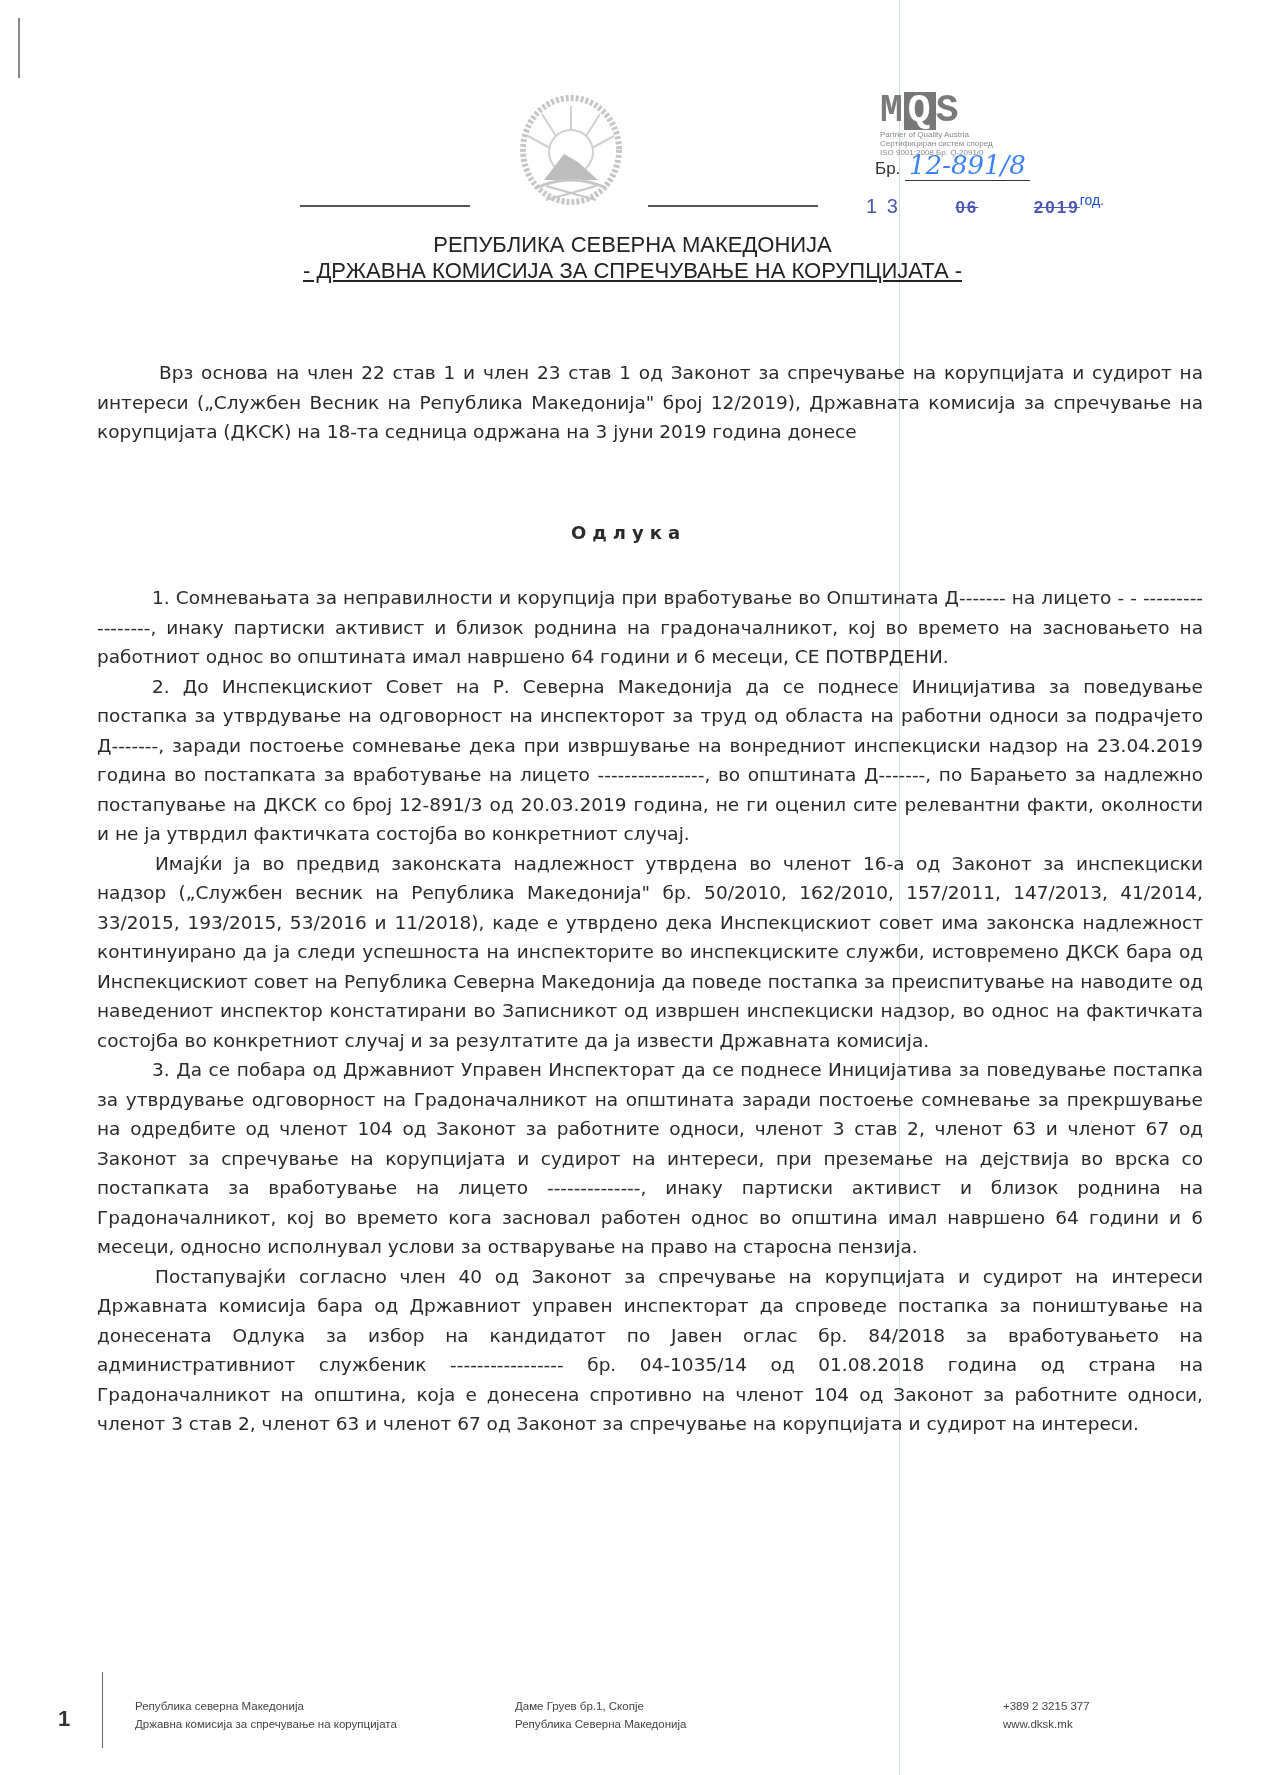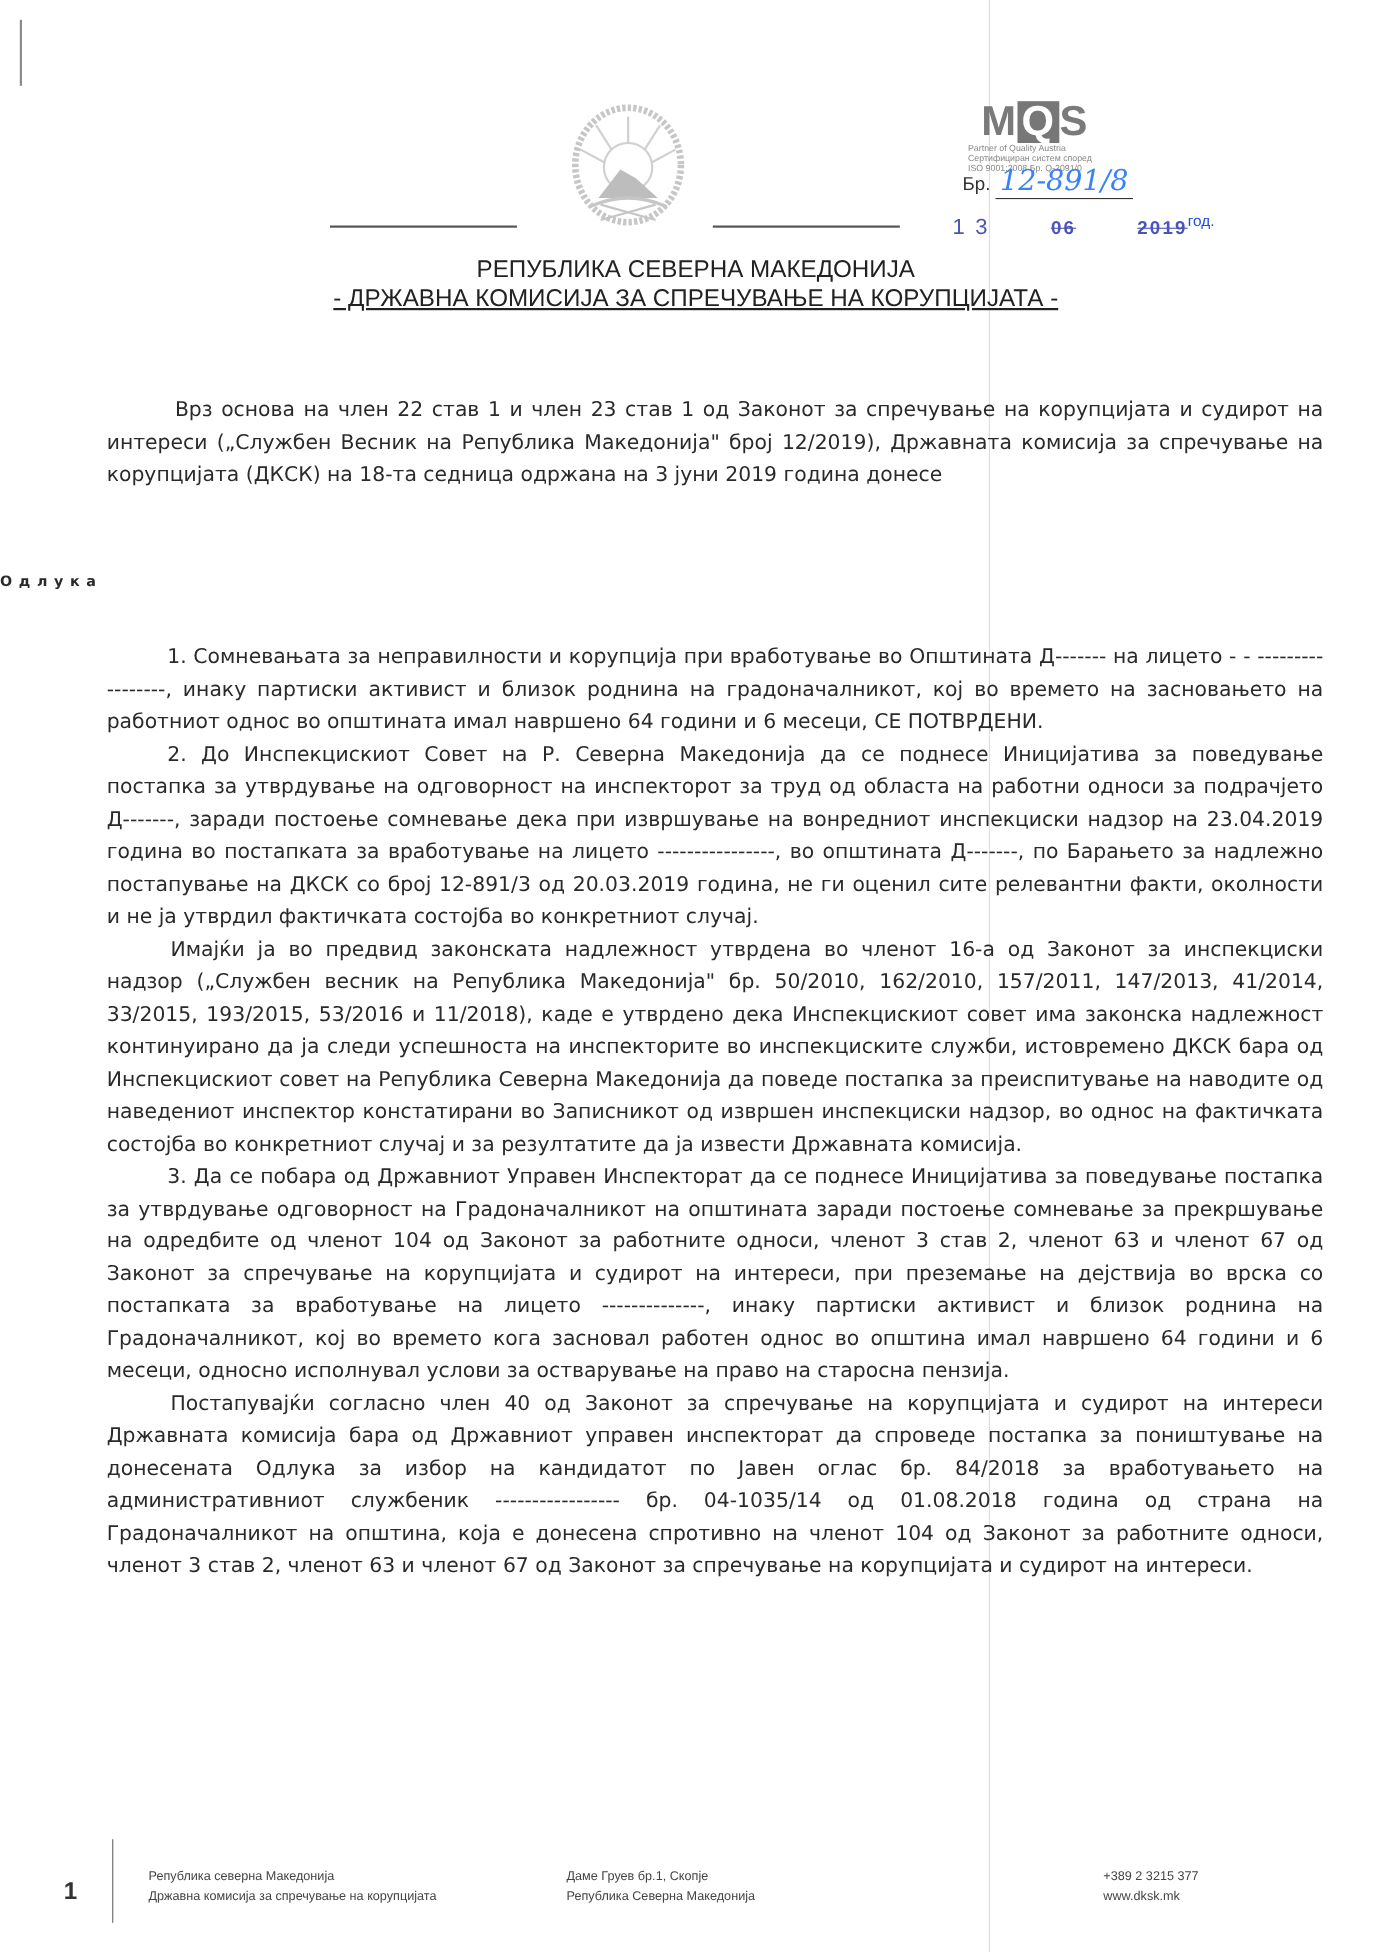--- a/index.html
+++ b/index.html
@@ -5,36 +5,36 @@
   html, body { margin: 0; padding: 0; background: #ffffff; }
   body { width: 1265px; height: 1775px; position: relative; overflow: hidden;
          font-family: "DejaVu Sans", sans-serif; color: #2a2a2a; }
   .scan-edge { position: absolute; left: 18px; top: 18px; width: 2px; height: 60px; background: #8a8a8a; }
   .fold-line { position: absolute; left: 899px; top: 0; width: 1px; height: 1775px; background: #cfe3ea; }
   .emblem { position: absolute; left: 506px; top: 90px; width: 130px; height: 130px; opacity: 0.55; }
   .rule { position: absolute; top: 205px; height: 2px; background: #555; }
   .rule.left { left: 300px; width: 170px; }
   .rule.right { left: 648px; width: 170px; }
   .mqs { position: absolute; left: 880px; top: 92px; width: 140px; }
-  .mqs-logo { font-family: Liberation Sans, sans-serif; font-weight: bold; font-size: 38px; color: #7a7a7a; letter-spacing: 1px; line-height: 38px; margin-left: 12px; }
+  .mqs-logo { font-family: Liberation Mono, monospace; font-weight: bold; font-size: 38px; color: #7a7a7a; letter-spacing: 1px; line-height: 38px; }
   .mqs-logo .q { display: inline-block; background: #777; color: #fff; padding: 0 4px; }
   .mqs-sub { font-family: "Liberation Sans", sans-serif; font-size: 8px; color: #888; line-height: 9px; }
   .reg-no { position: absolute; left: 875px; top: 150px; font-family: "Liberation Sans", sans-serif; font-size: 17px; color: #333; }
   .reg-no .hand { display: inline-block; border-bottom: 1px solid #333; min-width: 90px; font-family: "DejaVu Serif", serif; font-style: italic; color: #3b82f6; font-size: 26px; padding: 0 4px; }
   .reg-date { position: absolute; left: 866px; top: 192px; font-family: "Liberation Sans", sans-serif; color: #4b55b8; font-size: 20px; letter-spacing: 2px; }
   .reg-date .yr { text-decoration: line-through; font-weight: bold; font-size: 17px; margin-left: 48px; }
   .reg-date .god { color: #1d4ed8; font-size: 14px; letter-spacing: 0; vertical-align: super; }
   .hdr { position: absolute; left: 0; width: 1265px; text-align: center; font-family: "Liberation Sans", sans-serif; font-size: 22px; color: #222; }
   .hdr.l1 { top: 232px; }
   .hdr.l2 { top: 258px; text-decoration: underline; }
   .body-text { position: absolute; left: 97px; width: 1106px; font-size: 18.5px; line-height: 29.5px; text-align: justify; }
   .body-text p { margin: 0; text-indent: 58px; }
   .intro { top: 358px; }
   .intro p { text-indent: 62px; }
-  .title { position: absolute; top: 522px; left: 0; width: 1257px; text-align: left; font-weight: bold; font-size: 13px; letter-spacing: 6px; }
+  .title { position: absolute; top: 522px; left: 0; width: 1257px; text-align: center; font-weight: bold; font-size: 18px; letter-spacing: 6px; }
   .decision { top: 583px; }
   .decision p.item { text-indent: 55px; }
   .footer-num { position: absolute; left: 58px; top: 1706px; font-family: "Liberation Sans", sans-serif; font-size: 22px; font-weight: bold; color: #333; }
   .footer-bar { position: absolute; left: 102px; top: 1672px; width: 1px; height: 76px; background: #666; }
   .footer-col { position: absolute; top: 1697px; font-family: "Liberation Sans", sans-serif; font-size: 11.5px; line-height: 18px; color: #444; }
   .footer-col.c1 { left: 135px; }
   .footer-col.c2 { left: 515px; }
   .footer-col.c3 { left: 1003px; }
 </style>
 </head>

